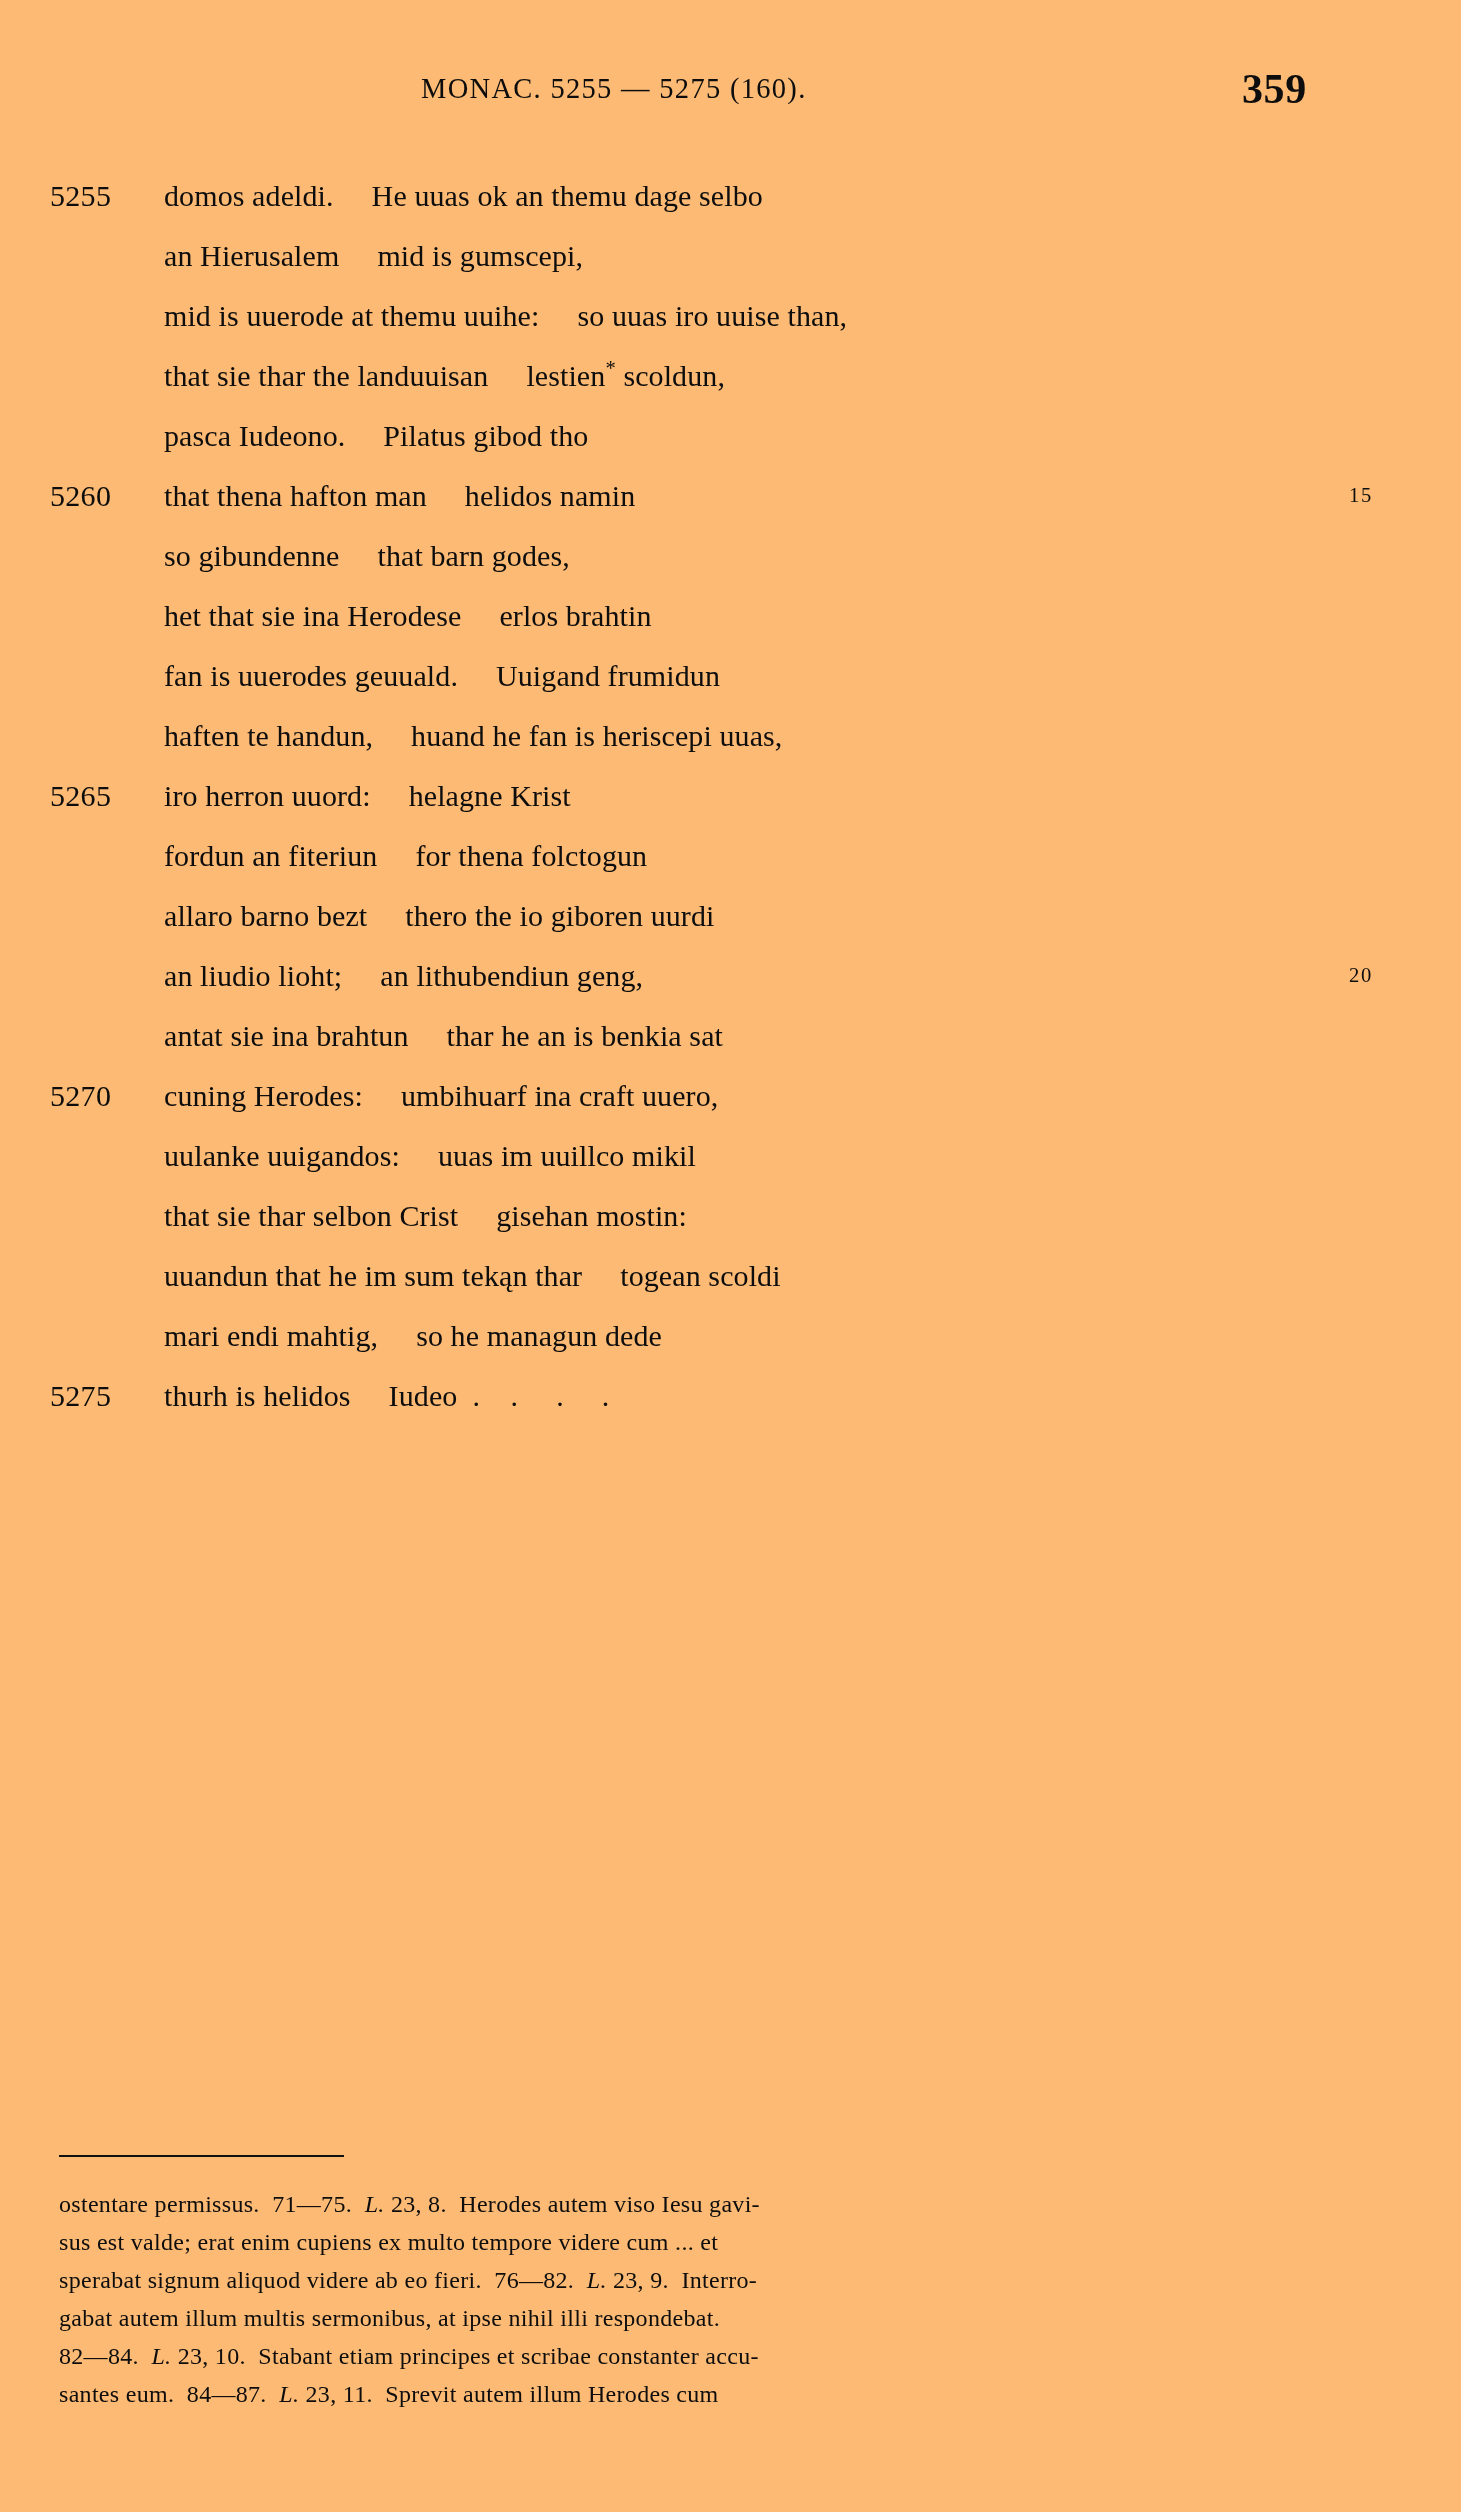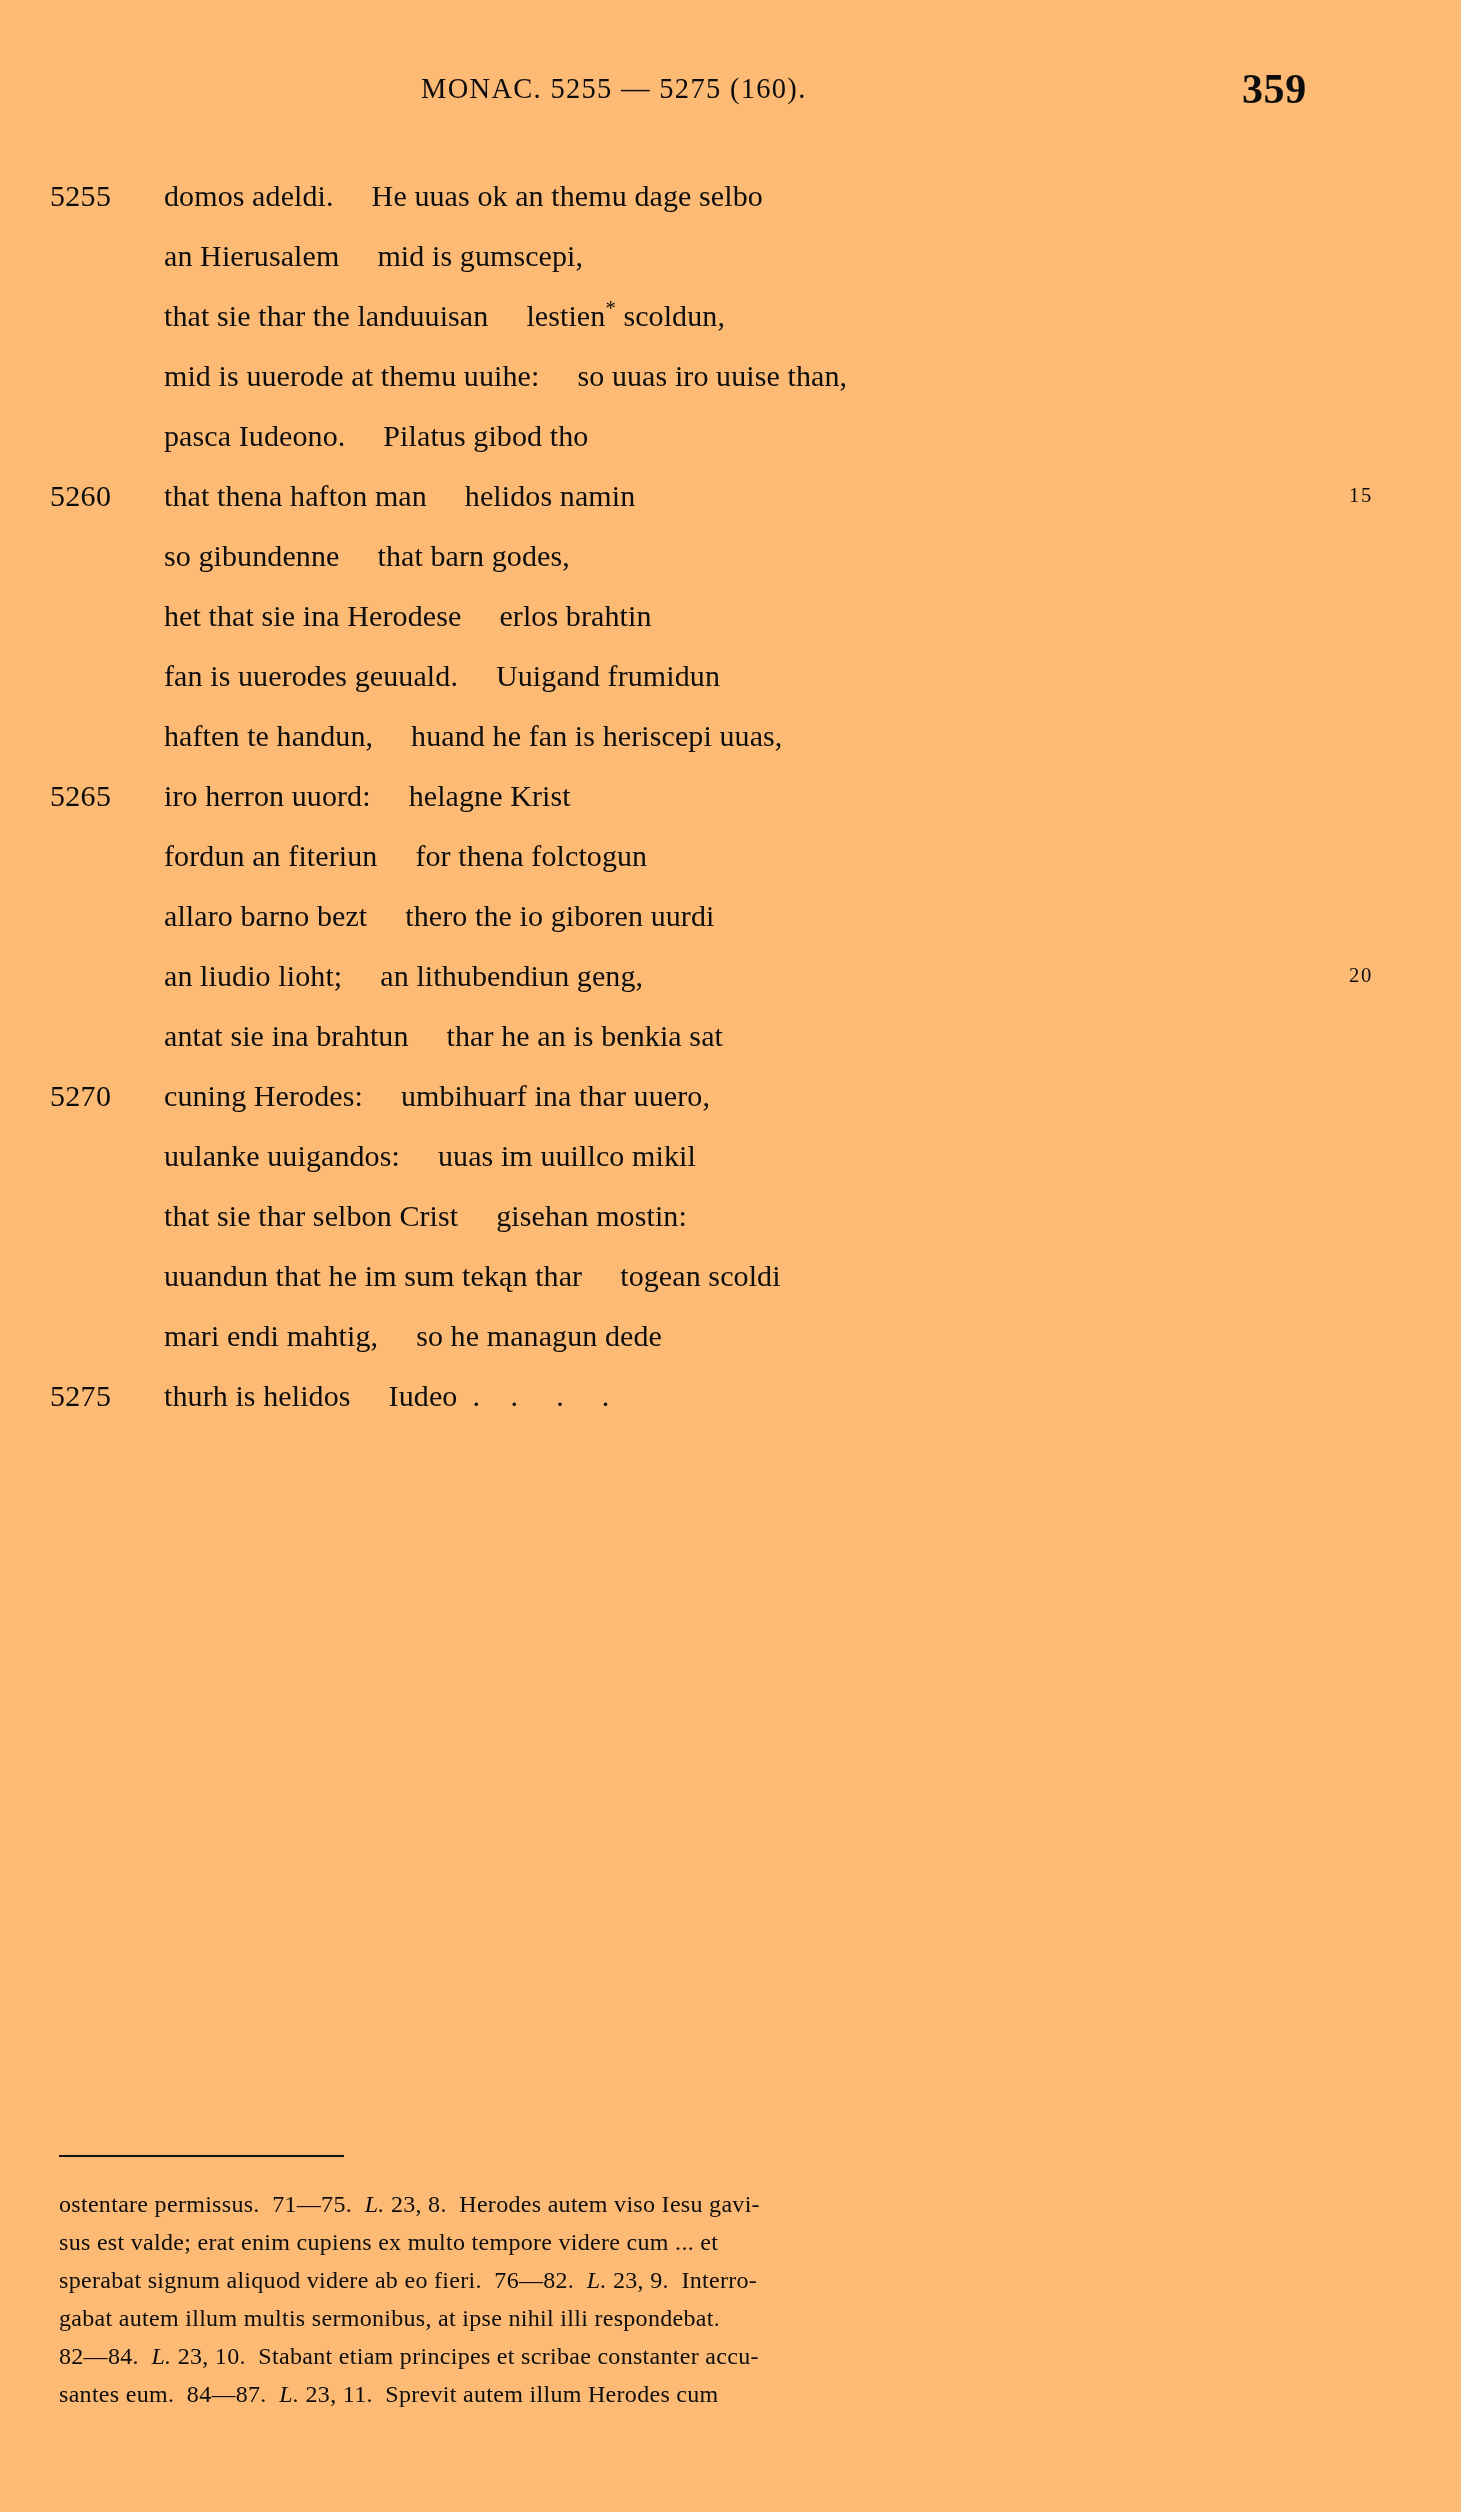--- a/index.html
+++ b/index.html
@@ -130,25 +130,25 @@
       <div class="vline">
         <span class="vnum">5255</span>
         <span class="vtext">domos adeldi.     He uuas ok an themu dage selbo</span>
       </div>
       <div class="vline">
         <span class="vnum"></span>
         <span class="vtext">an Hierusalem     mid is gumscepi,</span>
       </div>
       <div class="vline">
         <span class="vnum"></span>
+        <span class="vtext">mid is uuerode at themu uuihe:     so uuas iro uuise than,</span>
+      </div>
+      <div class="vline">
+        <span class="vnum"></span>
         <span class="vtext">that sie thar the landuuisan     lestien<sup>*</sup> scoldun,</span>
-      </div>
-      <div class="vline">
-        <span class="vnum"></span>
-        <span class="vtext">mid is uuerode at themu uuihe:     so uuas iro uuise than,</span>
       </div>
       <div class="vline">
         <span class="vnum"></span>
         <span class="vtext">pasca Iudeono.     Pilatus gibod tho</span>
       </div>
       <div class="vline">
         <span class="vnum">5260</span>
         <span class="vtext">that thena hafton man     helidos namin</span>
         <span class="marginnum">15</span>
       </div>
@@ -184,21 +184,21 @@
         <span class="vnum"></span>
         <span class="vtext">an liudio lioht;     an lithubendiun geng,</span>
         <span class="marginnum">20</span>
       </div>
       <div class="vline">
         <span class="vnum"></span>
         <span class="vtext">antat sie ina brahtun     thar he an is benkia sat</span>
       </div>
       <div class="vline">
         <span class="vnum">5270</span>
-        <span class="vtext">cuning Herodes:     umbihuarf ina thar uuero,</span>
+        <span class="vtext">cuning Herodes:     umbihuarf ina craft uuero,</span>
       </div>
       <div class="vline">
         <span class="vnum"></span>
         <span class="vtext">uulanke uuigandos:     uuas im uuillco mikil</span>
       </div>
       <div class="vline">
         <span class="vnum"></span>
         <span class="vtext">that sie thar selbon Crist     gisehan mostin:</span>
       </div>
       <div class="vline">

